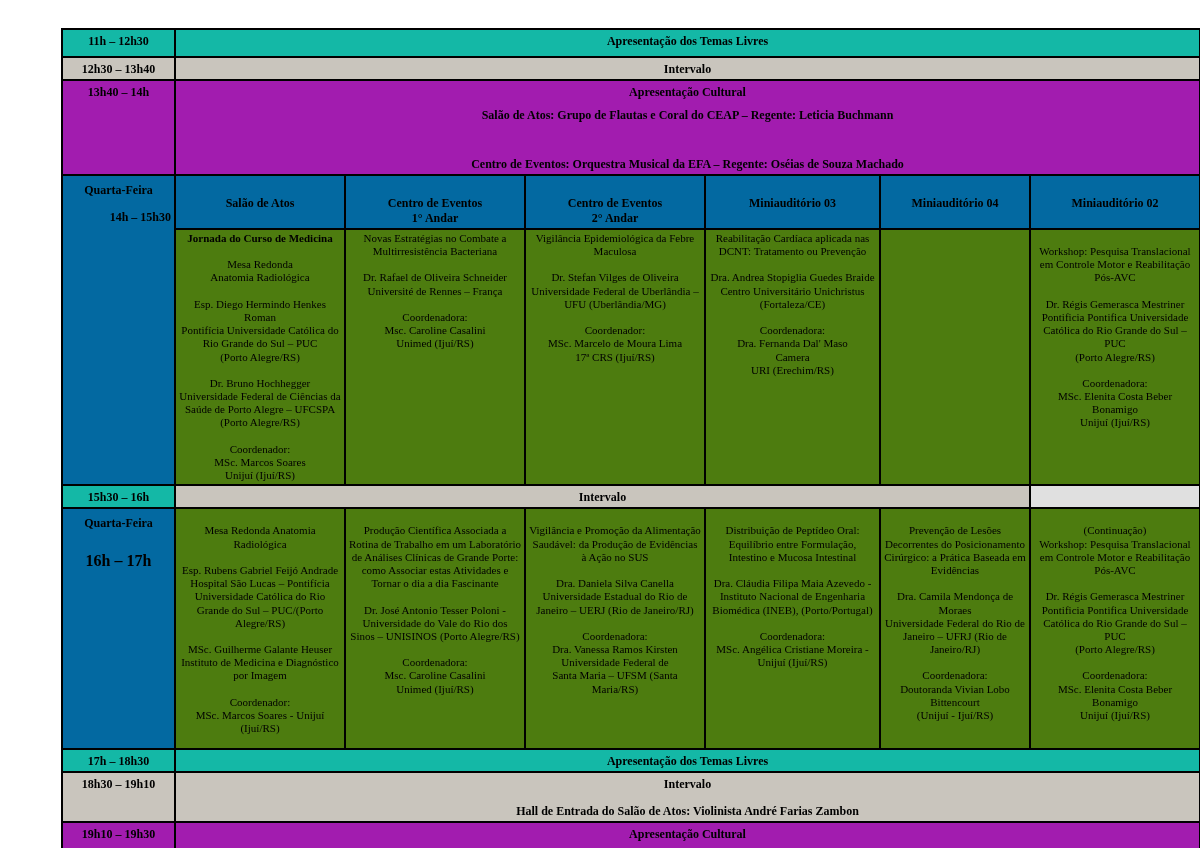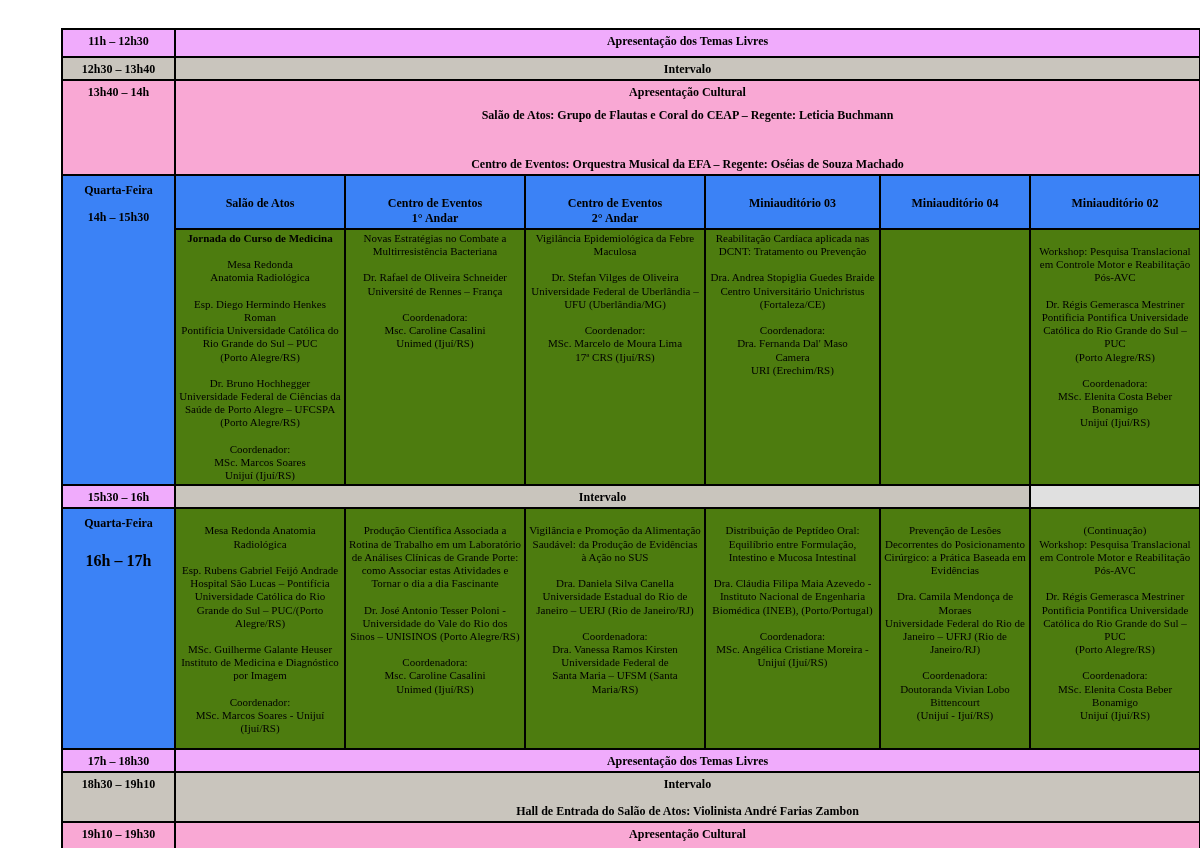--- a/index.html
+++ b/index.html
@@ -8,32 +8,32 @@
   table.sched{border-collapse:collapse;table-layout:fixed;width:1138px;
               margin:28px 0 0 61px;}
   td{border:2px solid #000;vertical-align:top;text-align:center;
      padding:2px 3px;overflow:hidden;}
   
   tr.r-a{height:28px} tr.r-b{height:19px} tr.r-c{height:75px}
   tr.r-d{height:27px} tr.r-e{height:251px} tr.r-f{height:23px}
   tr.r-g{height:241px} tr.r-h{height:23px} tr.r-i{height:46px}
   tr.r-j{height:34px}
   
-  .bg-blue{background:#f0abfc}
+  .bg-blue{background:#14b8a6}
   .bg-grey{background:#c9c5bd}
-  .bg-lgrey{background:#f9a8d4}
-  .bg-peach{background:#3b82f6}
+  .bg-lgrey{background:#a21caf}
+  .bg-peach{background:#0369a1}
   .bg-egrey{background:#e0e0e0}
   .bg-white{background:#4d7c0f}
   
   .time,.band,.hdr{font-weight:bold;font-size:12px;line-height:1.25;padding-top:4px;}
   .hdr{white-space:pre-line;padding-top:20px;}
   .day{font-weight:bold;font-size:12px;height:25px;display:flex;
        align-items:center;justify-content:center;}
-  .time2{font-weight:bold;font-size:12px;margin-top:7px;}
+  .time2{font-weight:bold;font-size:12px;margin-top:7px;text-align:right;}
   .time3{font-weight:bold;font-size:16px;margin-top:16px;}
   .cell{font-size:11px;line-height:1.2;}
   .cell-title,.cell-body{white-space:pre-line;}
   .cell-body{margin-top:13px;}
   .tb{font-weight:bold;}
   .mt8{margin-top:8px} .mt18{margin-top:34px} .mt12{margin-top:12px}
 </style>
 </head>
 <body>
 

